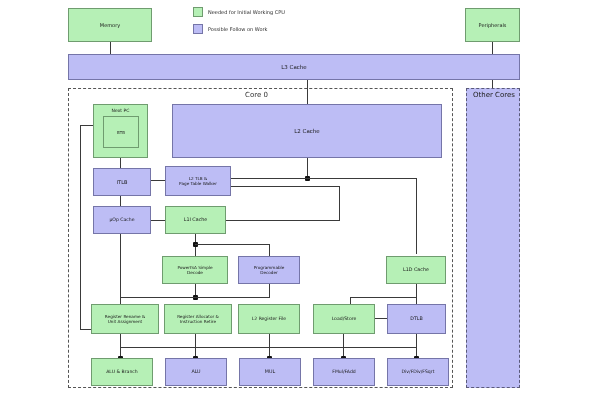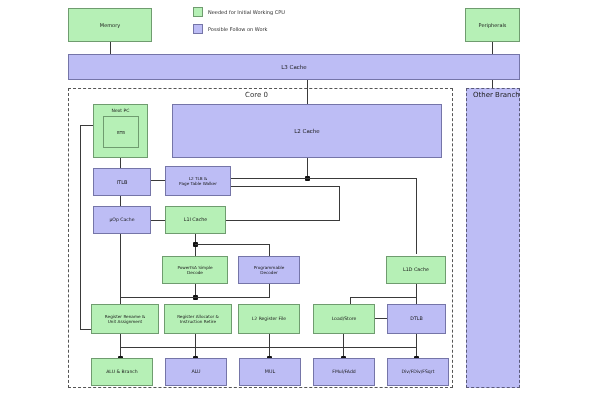--- a/index.html
+++ b/index.html
@@ -155,21 +155,21 @@
   <div class="dot" style="left:118px; top:356px;"></div>
   <div class="dot" style="left:193px; top:356px;"></div>
   <div class="dot" style="left:267px; top:356px;"></div>
   <div class="dot" style="left:341px; top:356px;"></div>
   <div class="dot" style="left:414px; top:356px;"></div>
 
   <div class="region" style="left:68px; top:88px; width:385px; height:300px;"></div>
   <div class="label" style="left:245px; top:91px; font-size:7px;">Core 0</div>
 
   <div class="region region-purple" style="left:466px; top:88px; width:54px; height:300px;"></div>
-  <div class="label" style="left:473px; top:91px; font-size:7px; color:#222;">Other Branch</div>
+  <div class="label" style="left:473px; top:91px; font-size:7px; color:#222;">Other Cores</div>
 
   <div class="box green" style="left:68px; top:8px; width:84px; height:34px; font-size:5px;">Memory</div>
 
   <div class="box green" style="left:465px; top:8px; width:55px; height:34px; font-size:5px;">Peripherals</div>
 
   <div class="box purple" style="left:68px; top:54px; width:452px; height:26px; font-size:5.5px;">L3 Cache</div>
 
   <div class="box purple" style="left:172px; top:104px; width:270px; height:54px; font-size:5.5px;">L2 Cache</div>
 
   <div class="box green" style="left:93px; top:104px; width:55px; height:54px; font-size:4.5px; align-items:flex-start; padding-top:3px;">

